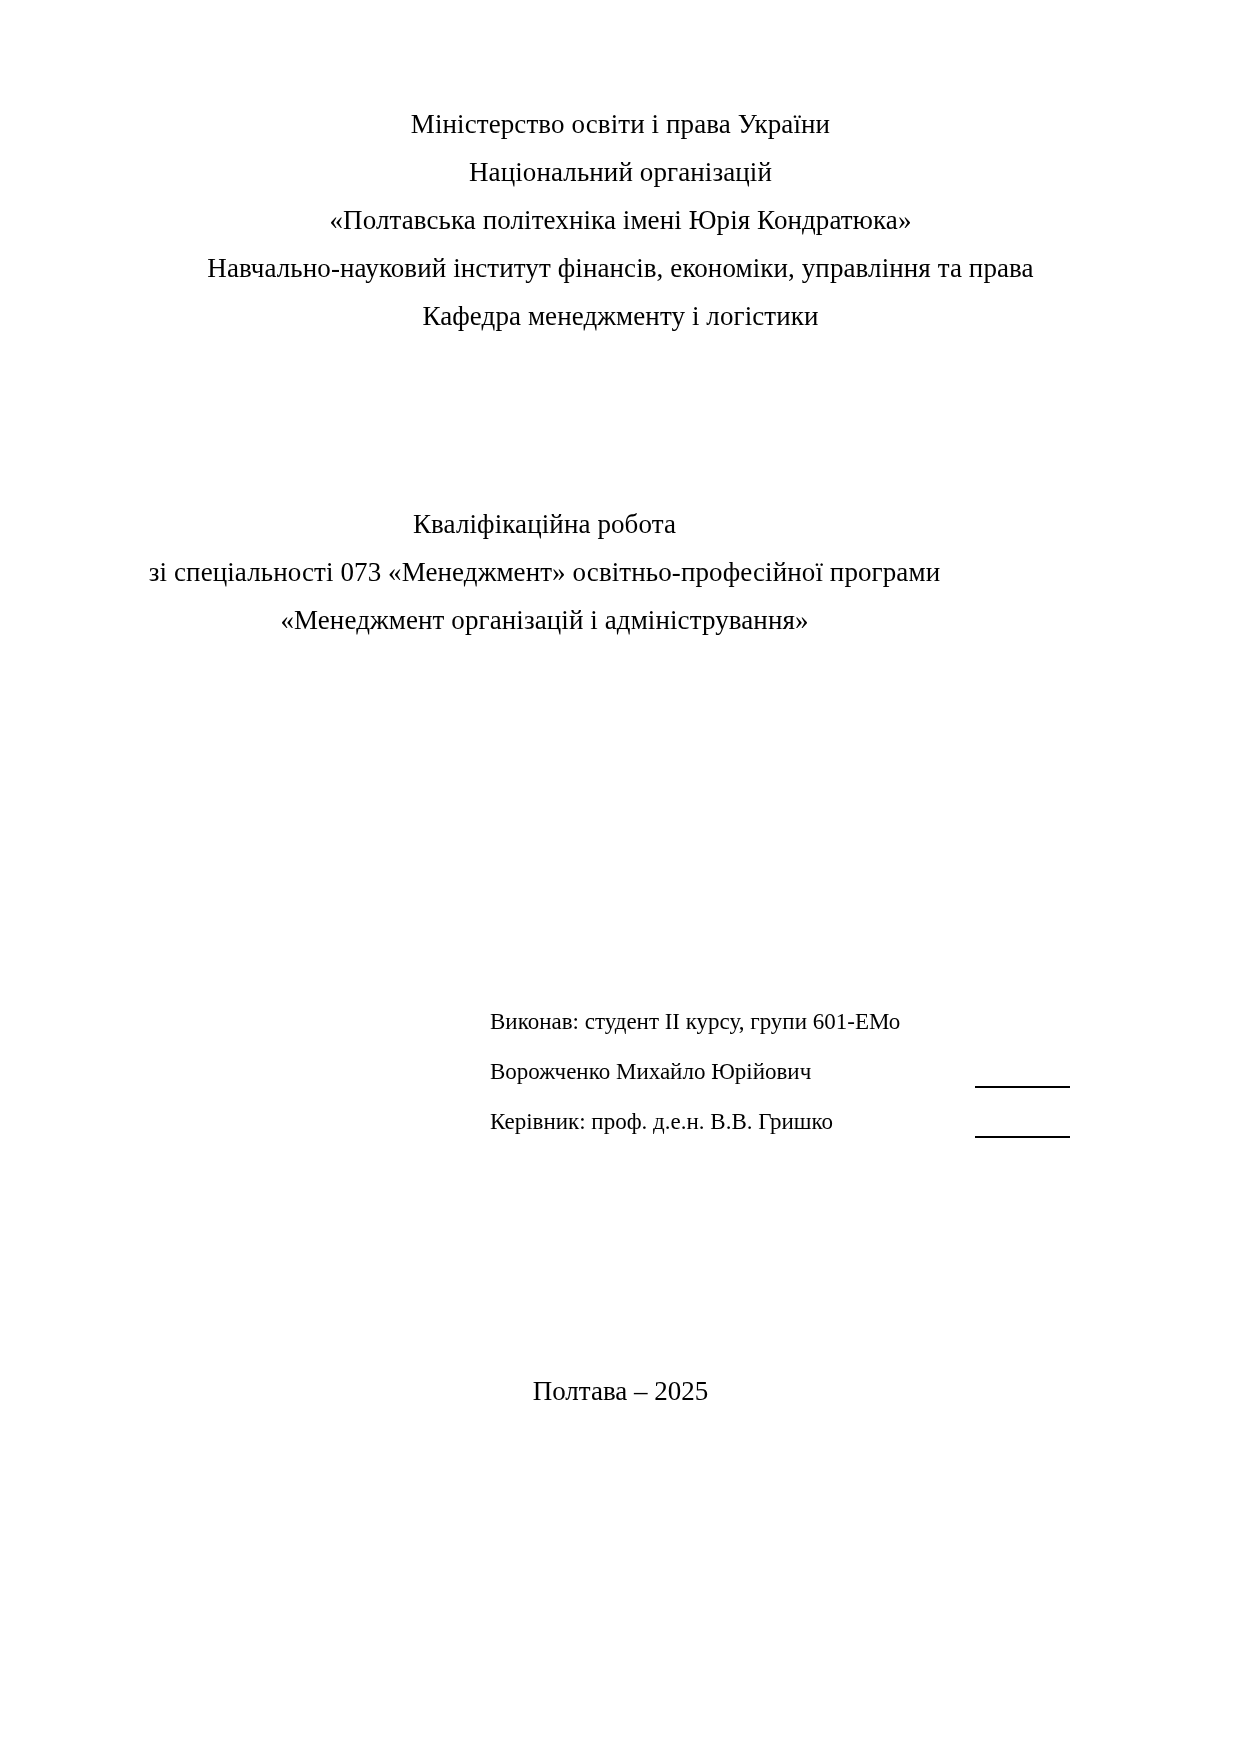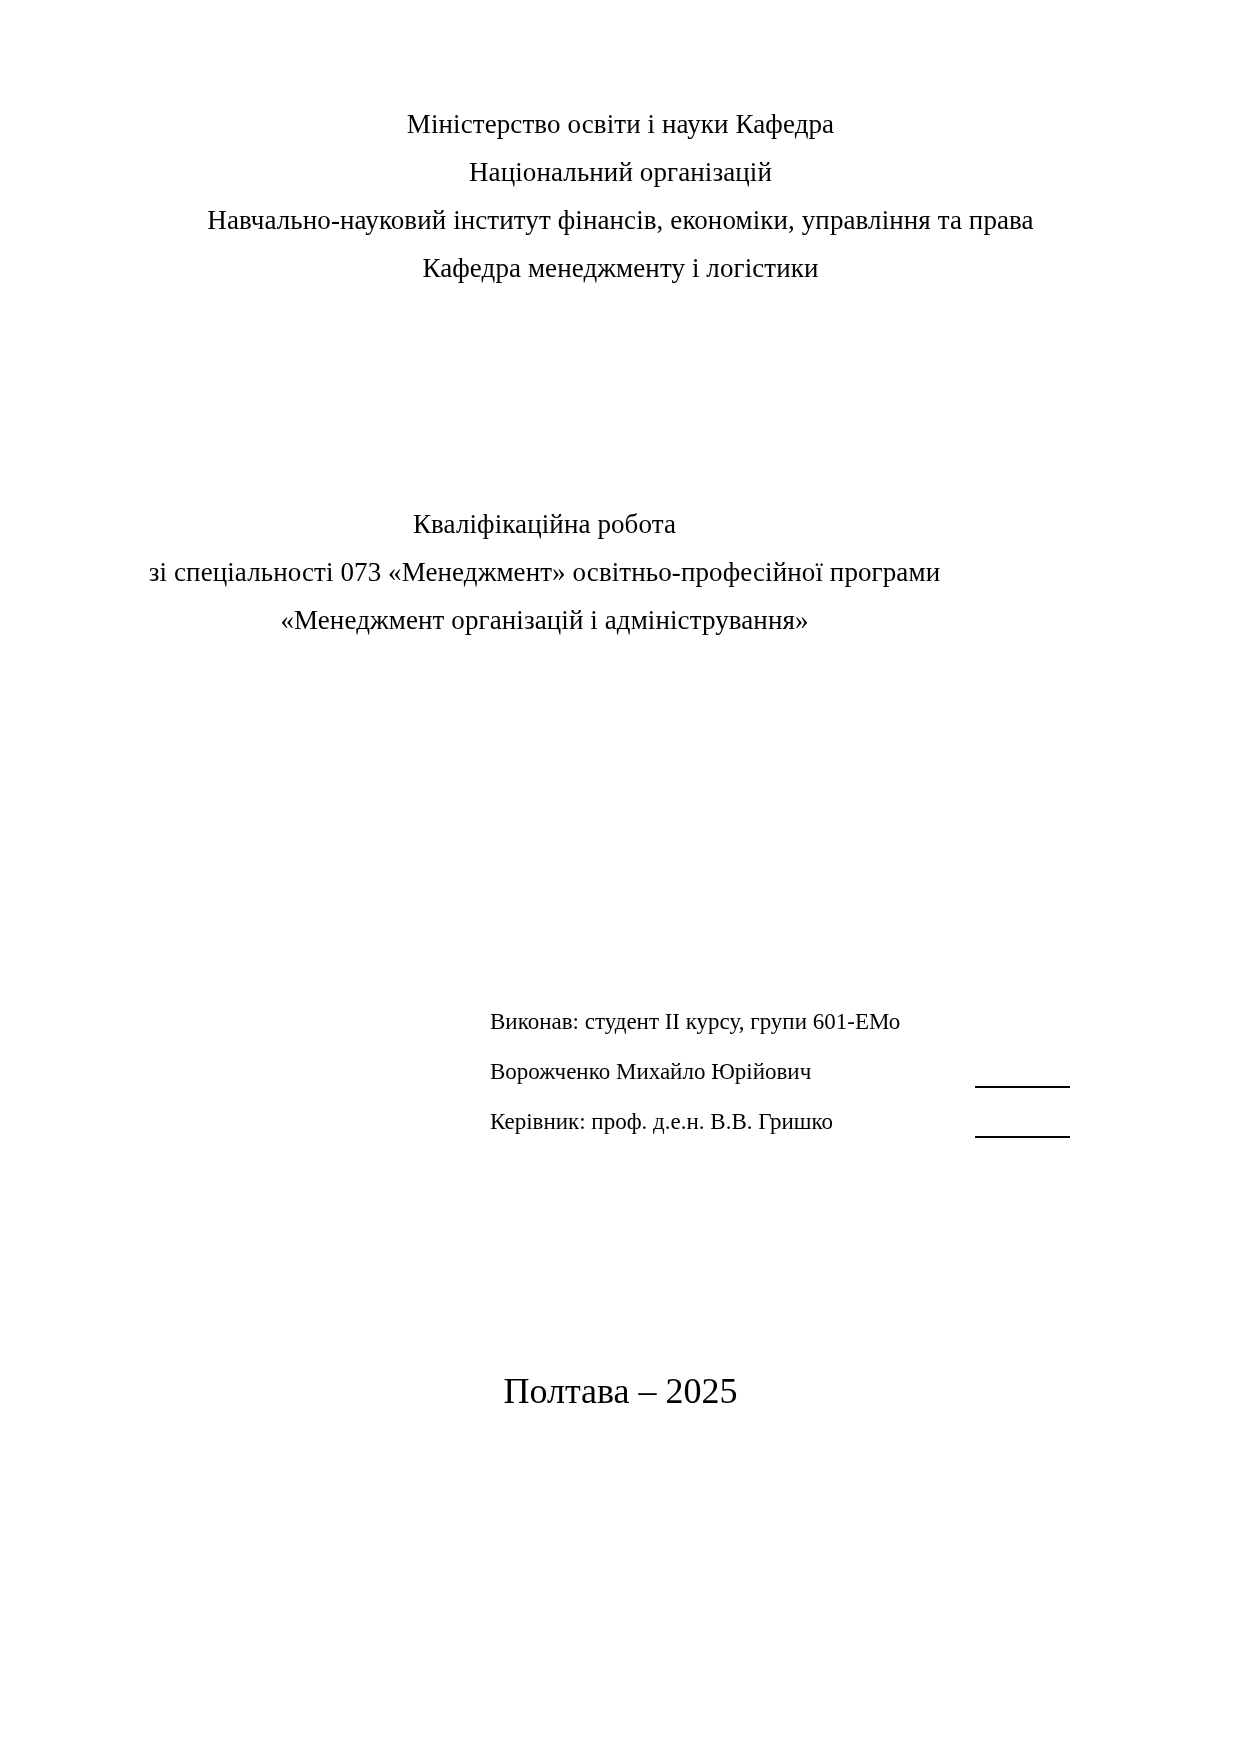--- a/index.html
+++ b/index.html
@@ -81,33 +81,34 @@
   
   .footer-block {
     position: absolute;
     left: 0;
     top: 1372px;
     width: 1241px;
     text-align: center;
   }
 
   .footer-line {
-    font-size: 36px;
+    font-size: 27px;
     line-height: 38px;
     white-space: nowrap;
   }
 </style>
 </head>
 <body>
 
 <div class="page">
 
   <div class="header-block">
-    <div class="header-line">Міністерство освіти і науки Кафедра</div>
+    <div class="header-line">Міністерство освіти і права України</div>
     <div class="header-line">Національний організацій</div>
+    <div class="header-line">«Полтавська політехніка імені Юрія Кондратюка»</div>
     <div class="header-line">Навчально-науковий інститут фінансів, економіки, управління та права</div>
     <div class="header-line">Кафедра менеджменту і логістики</div>
   </div>
 
   <div class="work-block">
     <div class="work-line">Кваліфікаційна робота</div>
     <div class="work-line">зі спеціальності 073 «Менеджмент» освітньо-професійної програми</div>
     <div class="work-line">«Менеджмент організацій і адміністрування»</div>
   </div>
 

